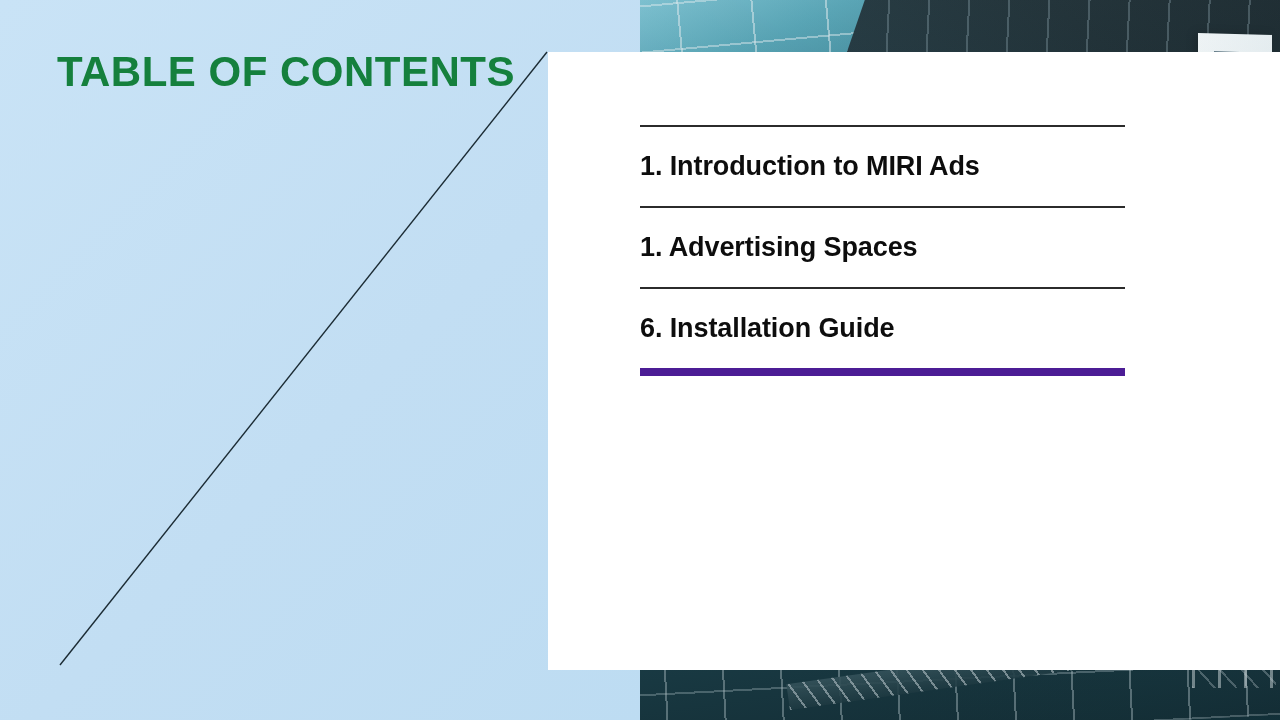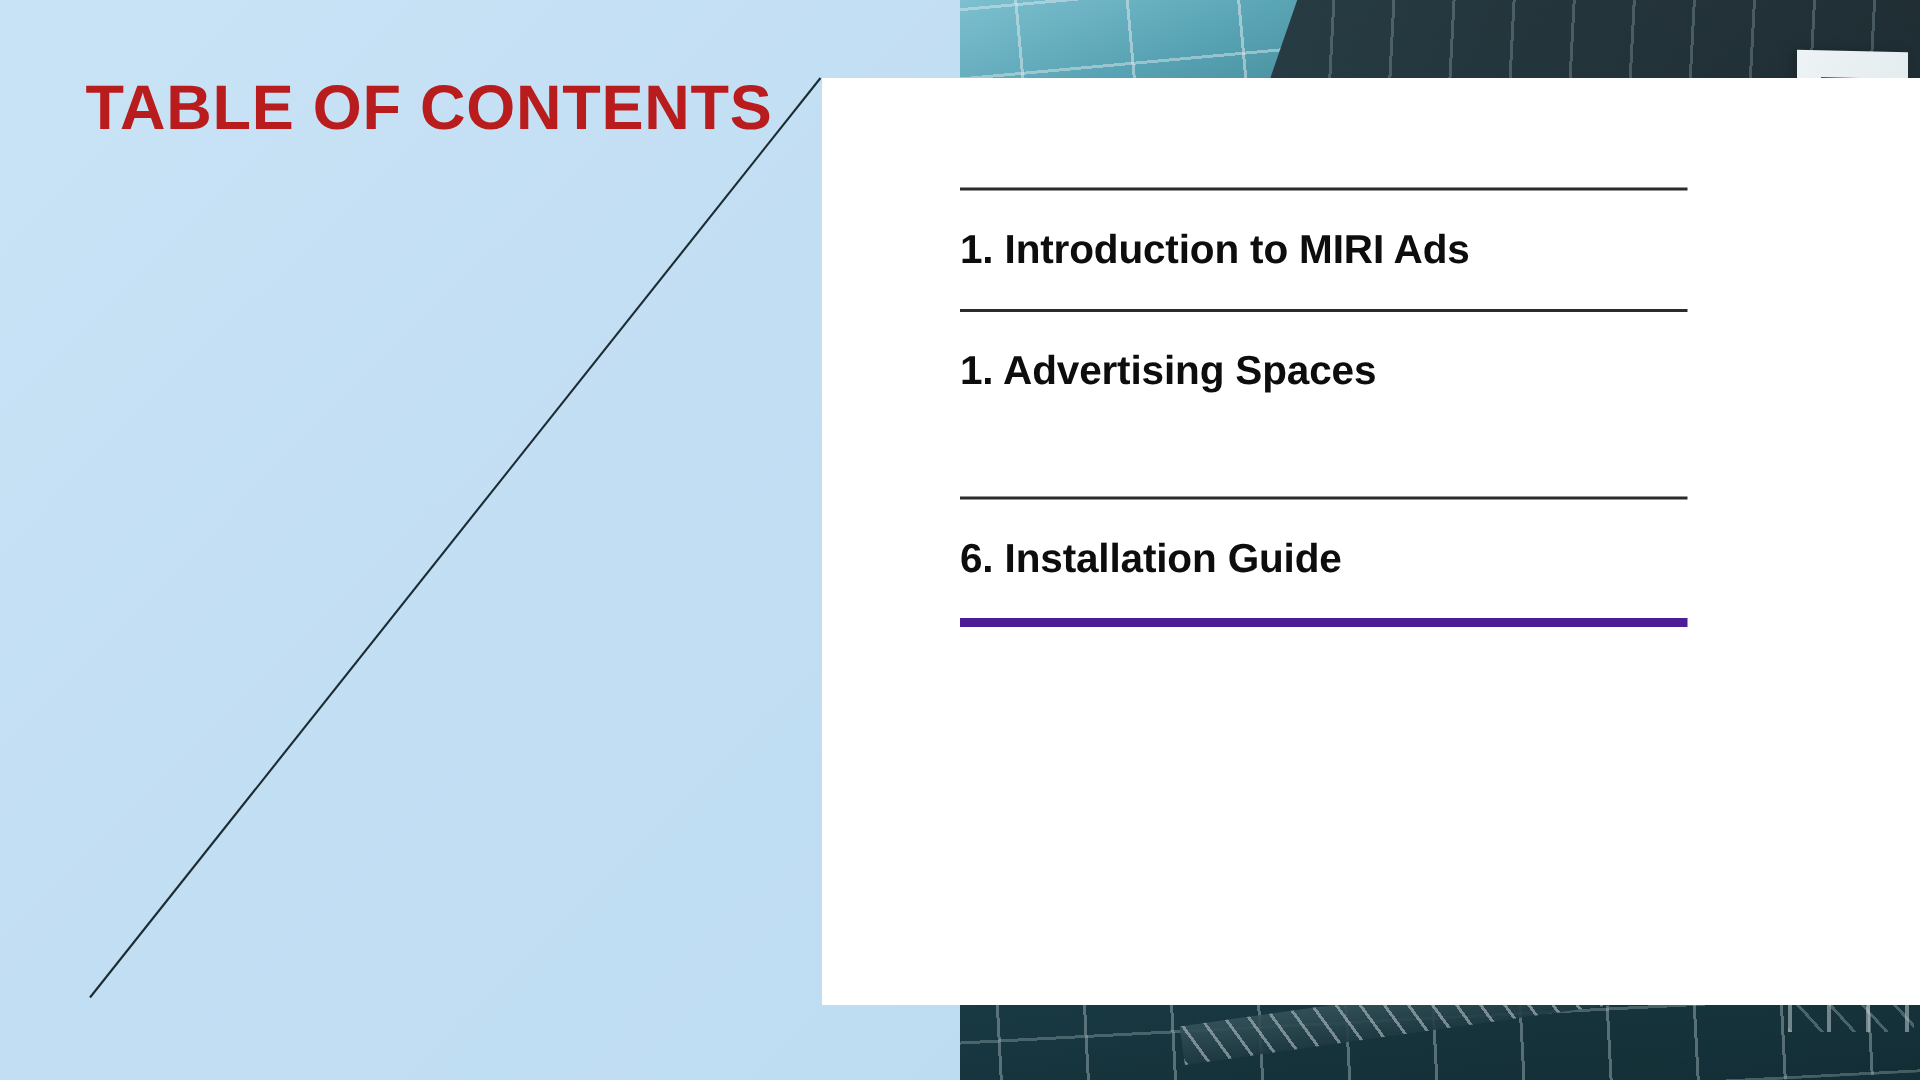--- a/index.html
+++ b/index.html
@@ -231,21 +231,21 @@
   }
 
   
   .page-title {
     position: absolute;
     left: 57px;
     top: 51px;
     font-size: 42px;
     font-weight: 800;
     letter-spacing: .5px;
-    color: #b91c1c;
+    color: #15803d;
     line-height: 1;
     white-space: nowrap;
   }
 
   
   .toc-card {
     position: absolute;
     left: 548px;
     top: 52px;
     width: 800px;
@@ -261,22 +261,21 @@
   }
 
   .toc-row {
     position: relative;
     height: 79px;
     border-top: 2px solid #2b2b2b;
     display: flex;
     align-items: center;
   }
   .toc-row:last-child {
-    border-bottom: 6px solid #4c1d95;
-    margin-top: 44px;
+    border-bottom: 8px solid #4c1d95;
   }
 
   .toc-item-text {
     font-size: 27px;
     font-weight: bold;
     color: #0d0d0d;
     letter-spacing: -.1px;
     line-height: 1.1;
     white-space: nowrap;
   }

